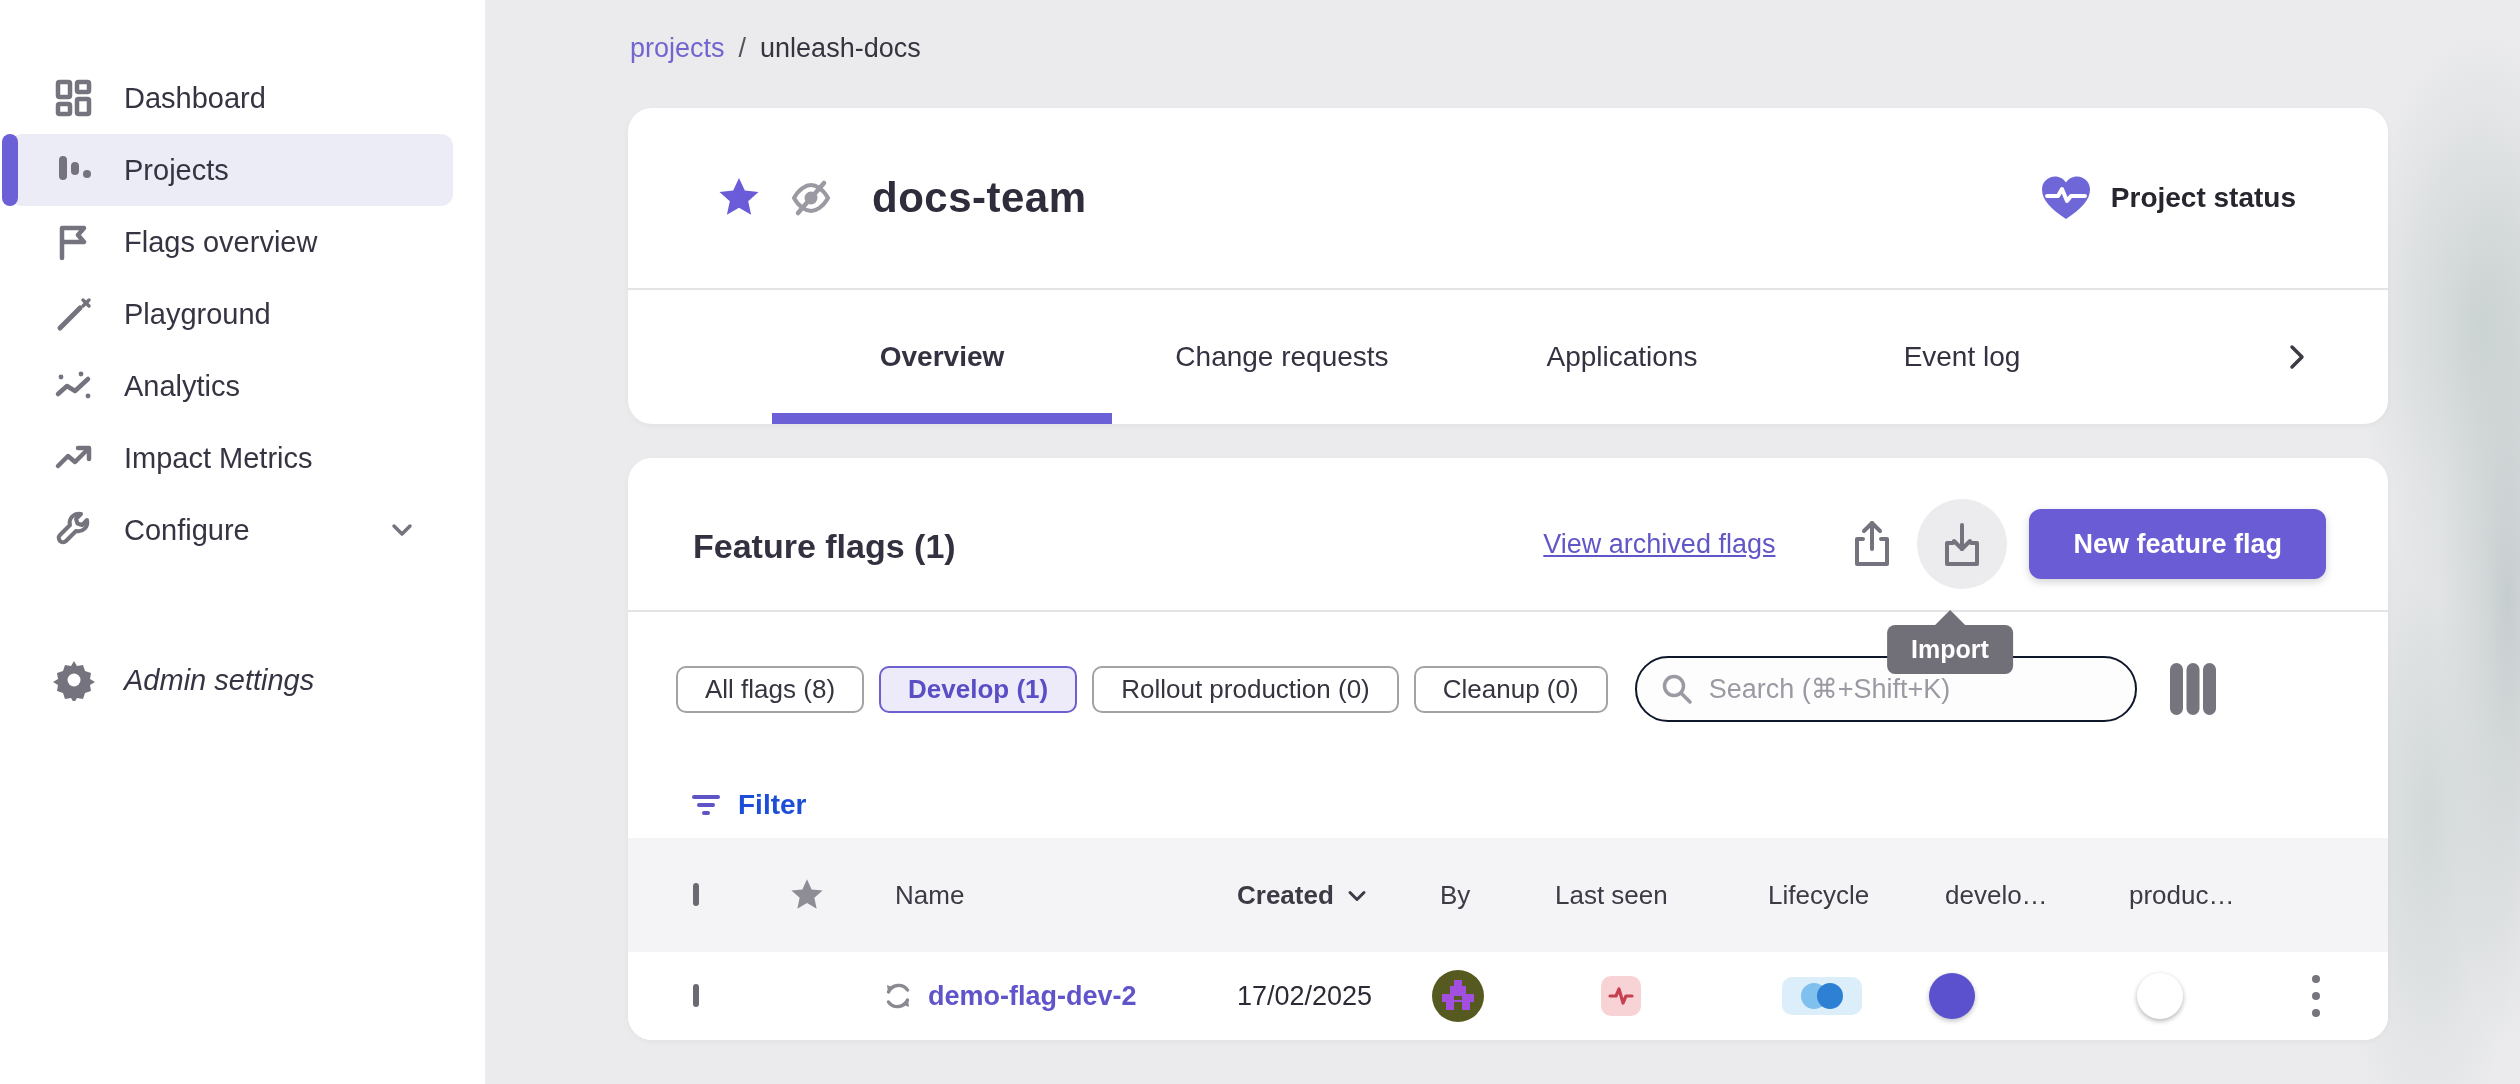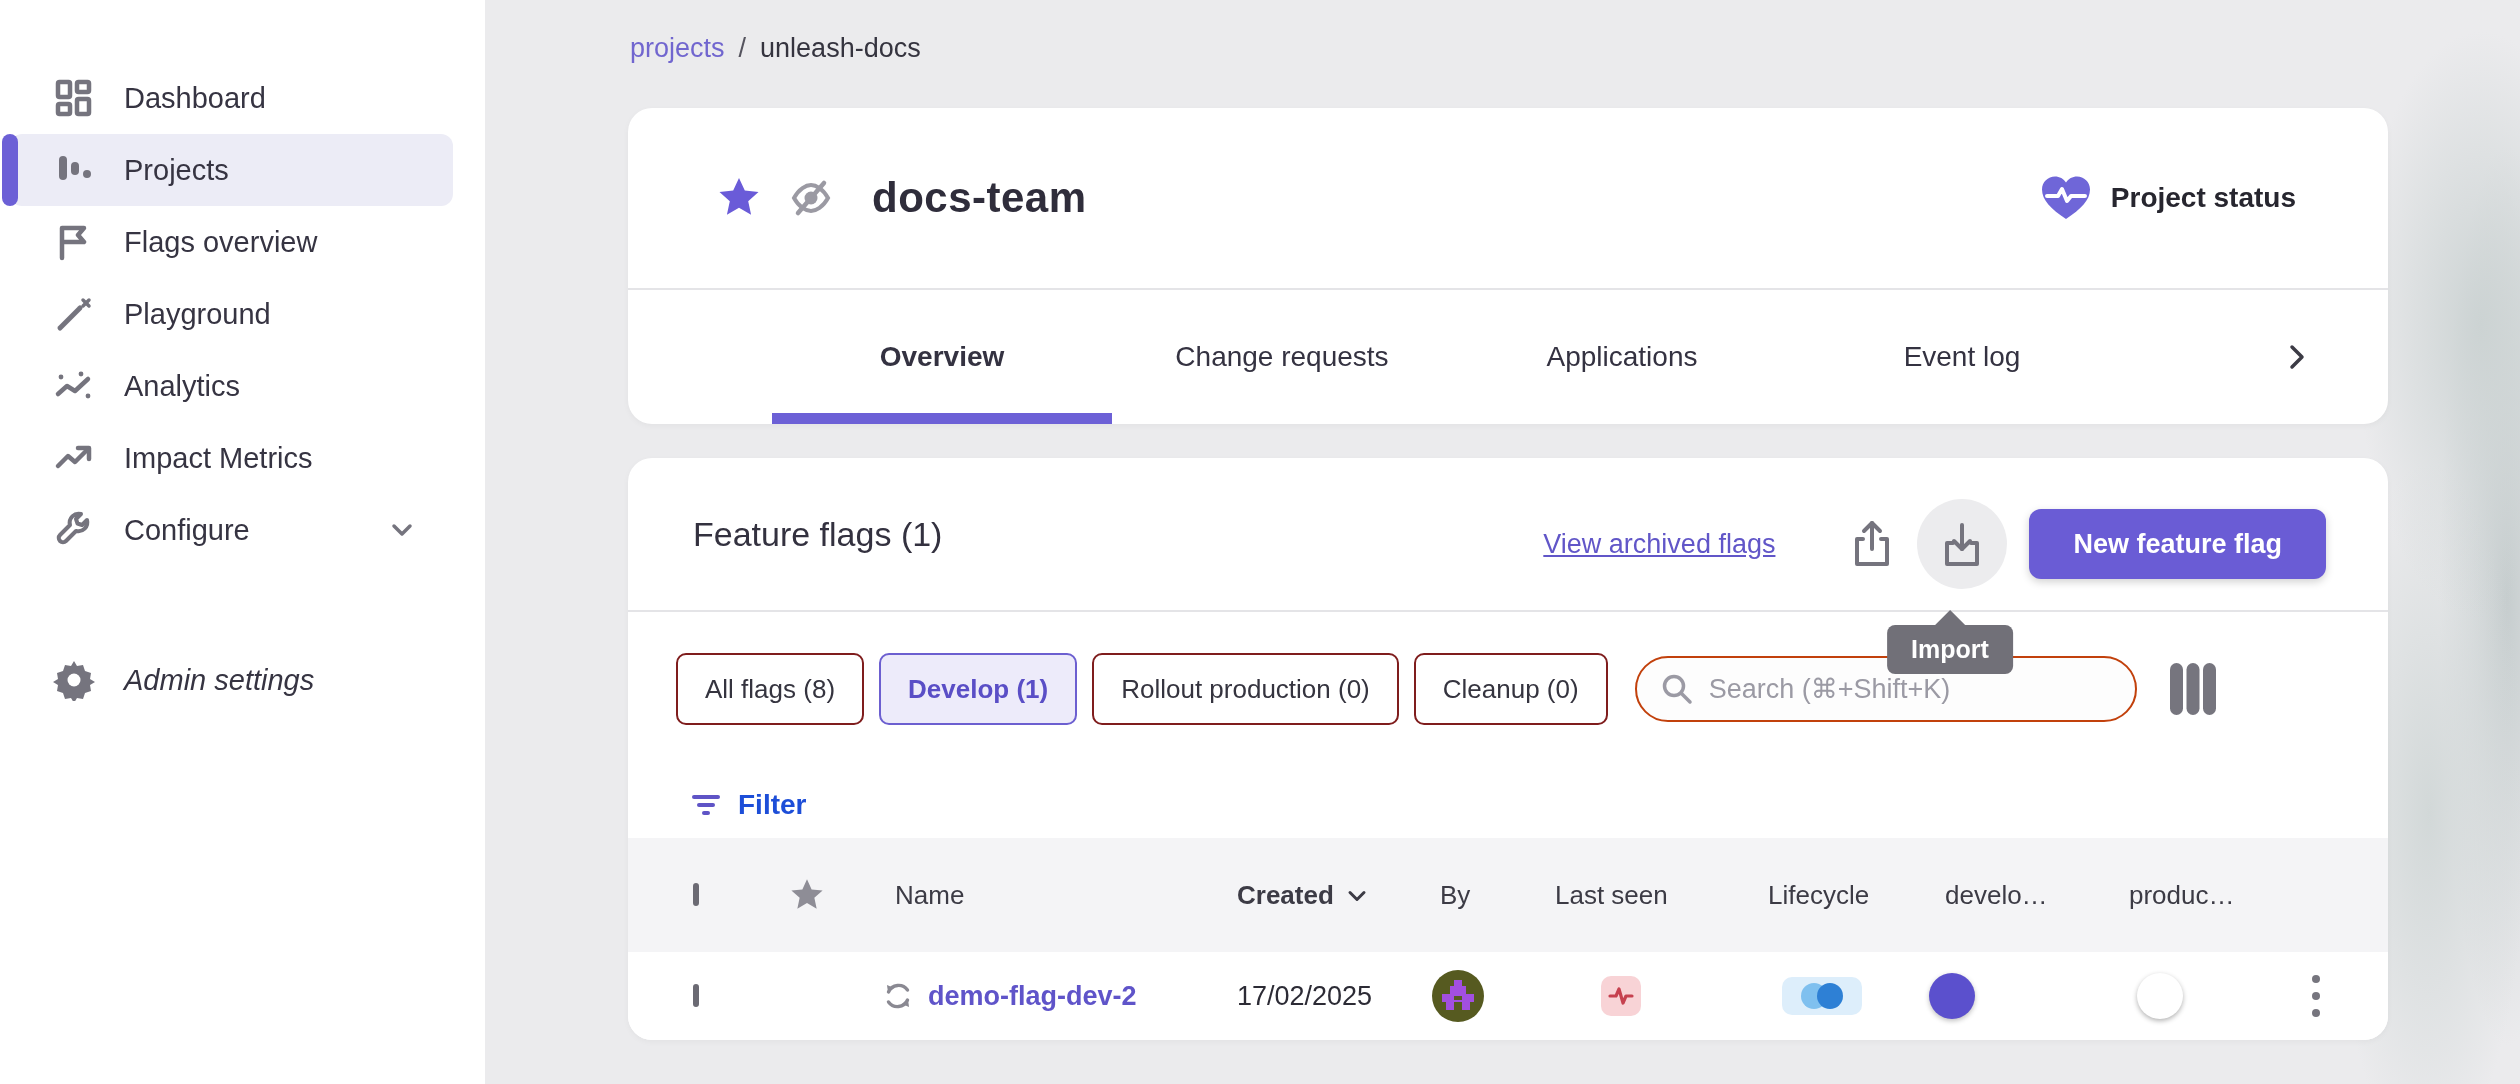--- a/index.html
+++ b/index.html
@@ -69,22 +69,22 @@
   .tabs { position:absolute; left:0; top:182px; right:0; height:134px;
     display:flex; padding-left:144px; }
   .tab { width:340px; display:flex; align-items:center; justify-content:center;
     font-size:28px; color:#343241; cursor:pointer; position:relative; }
   .tab.active { font-weight:bold; }
   .tab.active::after { content:""; position:absolute; left:0; right:0; bottom:0;
     height:11px; background:#6c60d6; }
   .tabs-chev { position:absolute; right:74px; top:182px; height:134px;
     display:flex; align-items:center; cursor:pointer; }
   
-  .flags-head { position:absolute; left:65px; top:0; height:152px;
-    display:flex; align-items:center; font-size:34px; font-weight:normal; color:#33313f; }
+  .flags-head { position:absolute; left:65px; top:12px; height:152px;
+    display:flex; align-items:center; font-size:34px; font-weight:bold; color:#33313f; }
   .head-right { position:absolute; right:62px; top:0; height:172px;
     display:flex; align-items:center; }
   .archived-link { font-size:27px; color:#6156c8; text-decoration:underline;
     cursor:pointer; margin-right:52px; }
   .icon-btn { width:90px; height:90px; border-radius:50%; display:flex;
     align-items:center; justify-content:center; cursor:pointer; }
   .icon-btn.hovered { background:#ececee; }
   .new-flag-btn { margin-left:22px; height:70px; padding:0 44px; border:none;
     border-radius:12px; background:#6a5cd5; color:#fff; font-size:27px;
     font-weight:bold; font-family:inherit; cursor:pointer;
@@ -93,25 +93,25 @@
   
   .tooltip { position:absolute; left:1322px; top:152px; transform:translateX(-50%);
     display:flex; flex-direction:column; align-items:center; z-index:5; }
   .tooltip .tt-arrow { width:0; height:0; border-left:16px solid transparent;
     border-right:16px solid transparent; border-bottom:16px solid #717078; }
   .tooltip .tt-box { background:#717078; color:#fff; font-size:25px; font-weight:bold;
     padding:10px 24px; border-radius:8px; margin-top:-1px; }
   
   .chips-row { position:absolute; left:48px; top:198px; right:40px; height:66px;
     display:flex; align-items:center; }
-  .chip { height:72px; border:2px solid #7f1d1d; border-radius:10px; background:#fff;
+  .chip { height:47px; border:2px solid #a3a3a3; border-radius:10px; background:#fff;
     font-size:26px; color:#35343f; padding:0 27px; margin-right:15px;
     display:flex; align-items:center; cursor:pointer; white-space:nowrap; }
   .chip.selected { border-color:#6c5fd0; background:#edebfa; color:#5a4ec6; font-weight:bold; }
-  .searchbox { width:502px; height:66px; border:2px solid #c2410c; border-radius:34px;
+  .searchbox { width:502px; height:66px; border:2px solid #0f172a; border-radius:34px;
     background:#fdfdfd; display:flex; align-items:center; padding:0 22px; margin-left:12px; }
   .searchbox input { border:none; outline:none; background:transparent; font-size:27px;
     font-family:inherit; color:#35343f; width:100%; margin-left:14px; }
   .searchbox input::placeholder { color:#9b9aa4; }
   .cols-btn { margin-left:30px; cursor:pointer; display:flex; align-items:center; }
   
   .filter-row { position:absolute; left:62px; top:322px; height:50px;
     display:flex; align-items:center; gap:16px; cursor:pointer; }
   .filter-row .lbl { font-size:28px; font-weight:bold; color:#1d4ed8; }
   

